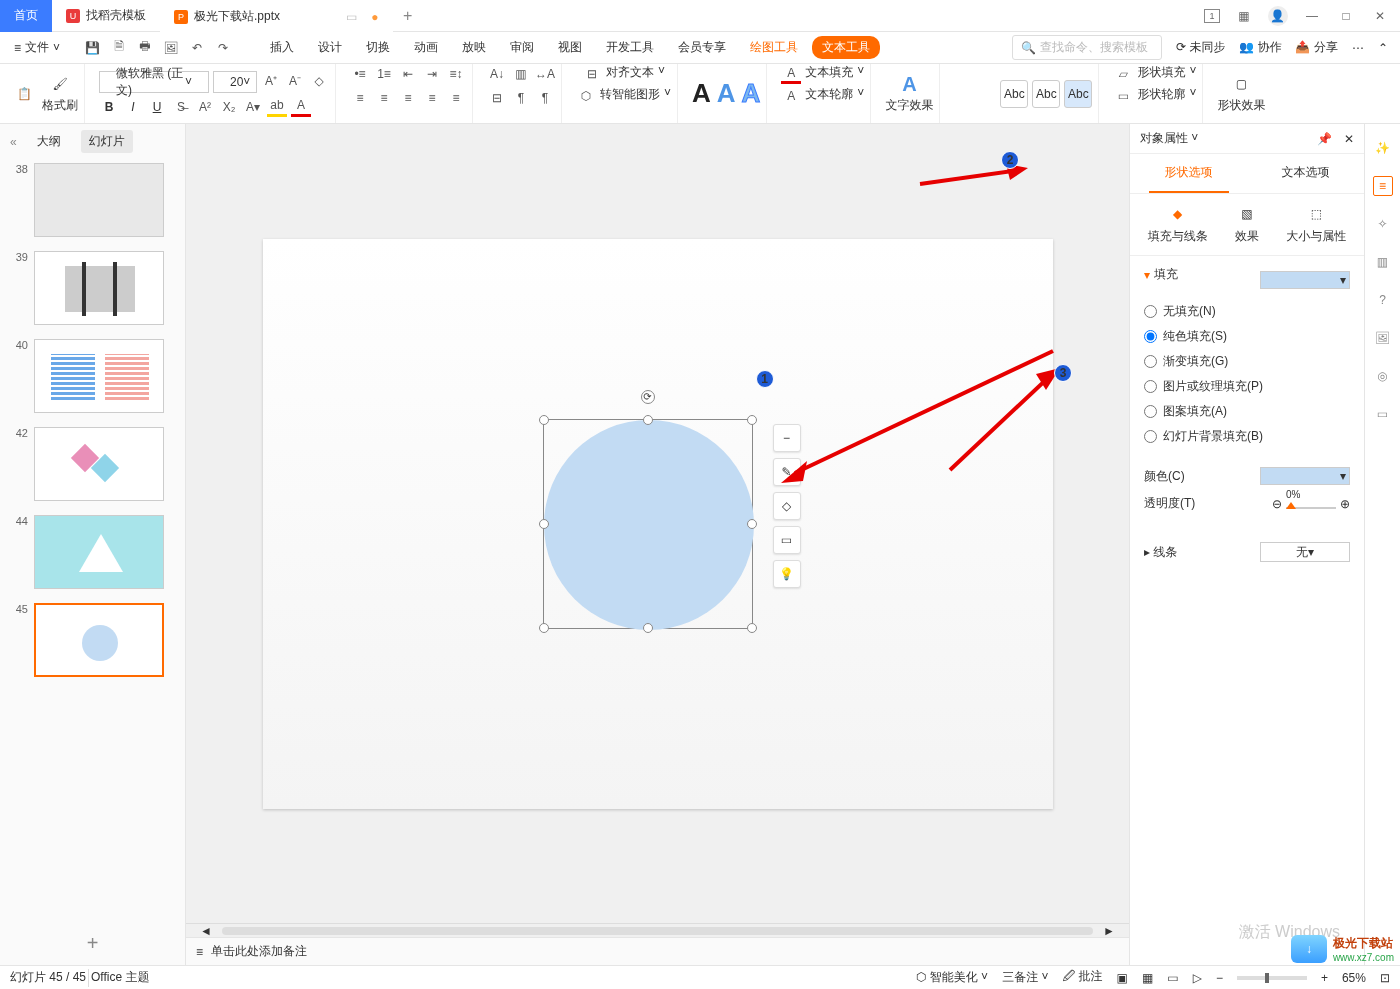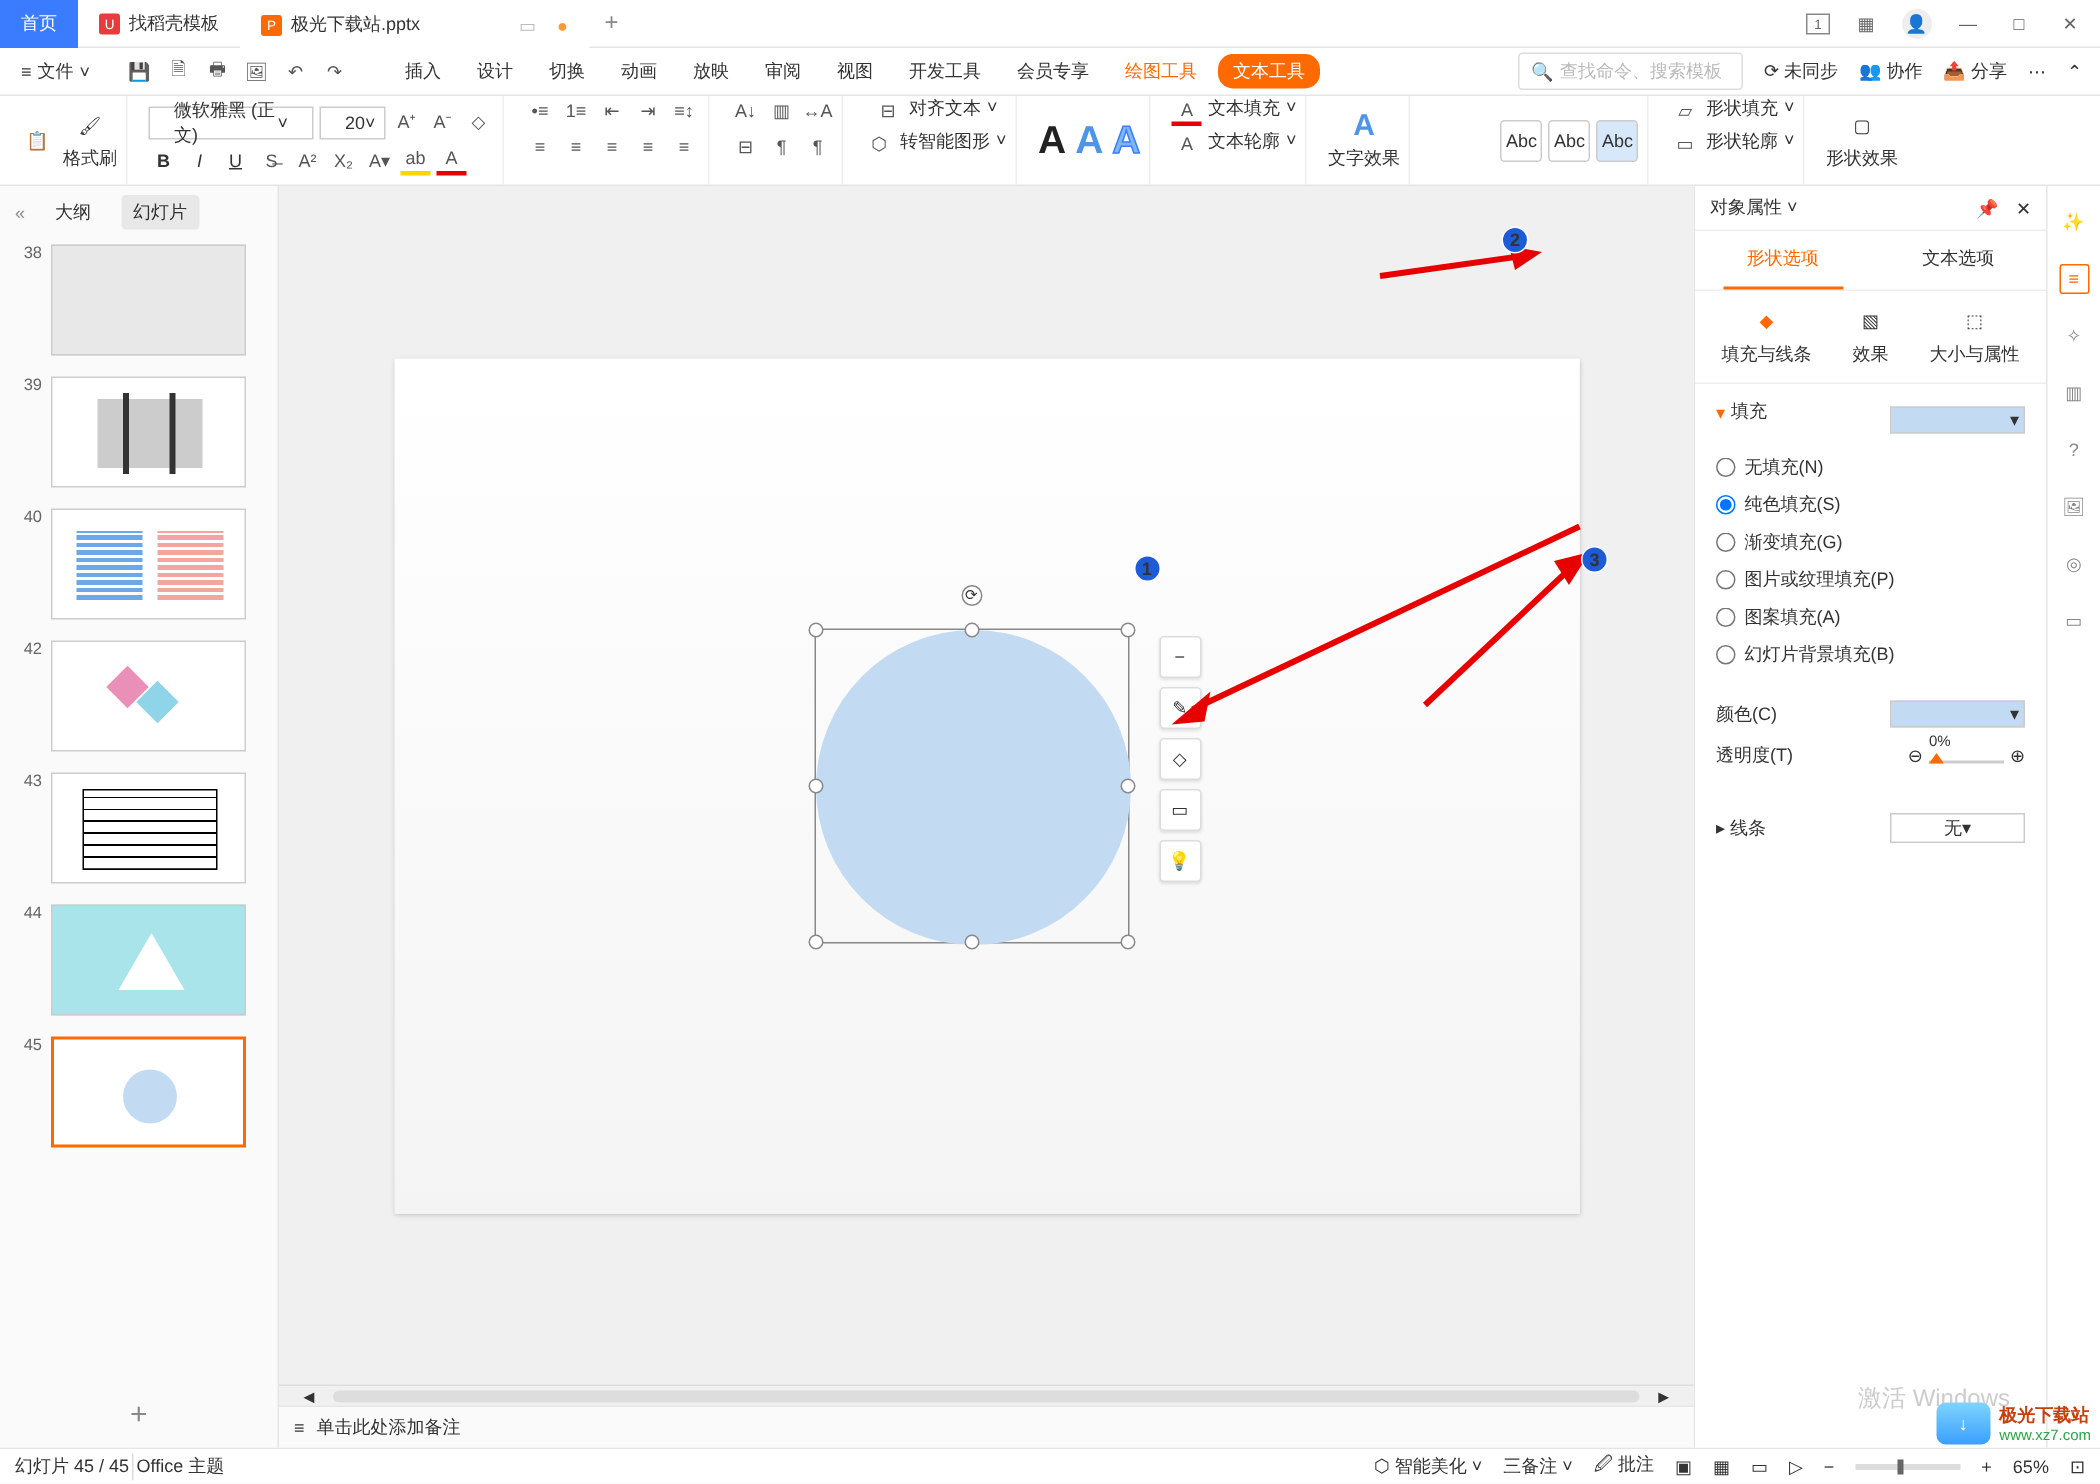--- a/index.html
+++ b/index.html
@@ -295,26 +295,20 @@
           </div>
         </div>
       <div class="thumb-wrap">
           <span class="thumb-num">42</span>
           <div class="thumb">
             <div style="position:absolute;left:40px;top:20px;width:20px;height:20px;background:#e98fb8;transform:rotate(45deg);"></div>
             <div style="position:absolute;left:60px;top:30px;width:20px;height:20px;background:#8fd4e9;transform:rotate(45deg);"></div>
           </div>
         </div>
       <div class="thumb-wrap">
-          <span class="thumb-num">43</span>
-          <div class="thumb">
-            <div style="position:absolute;left:20px;top:10px;width:90px;height:54px;border:1px solid #000;background:repeating-linear-gradient(0deg,#fff 0 7px,#000 7px 8px);"></div>
-          </div>
-        </div>
-      <div class="thumb-wrap">
           <span class="thumb-num">44</span>
           <div class="thumb" style="background:#a8e4ea;">
             <div style="position:absolute;left:44px;top:18px;width:0;height:0;border-left:22px solid transparent;border-right:22px solid transparent;border-bottom:38px solid #fff;"></div>
           </div>
         </div>
       <div class="thumb-wrap">
           <span class="thumb-num">45</span>
           <div class="thumb selected">
             <div style="position:absolute;left:46px;top:20px;width:36px;height:36px;border-radius:50%;background:#c2dbf3;"></div>
           </div>

